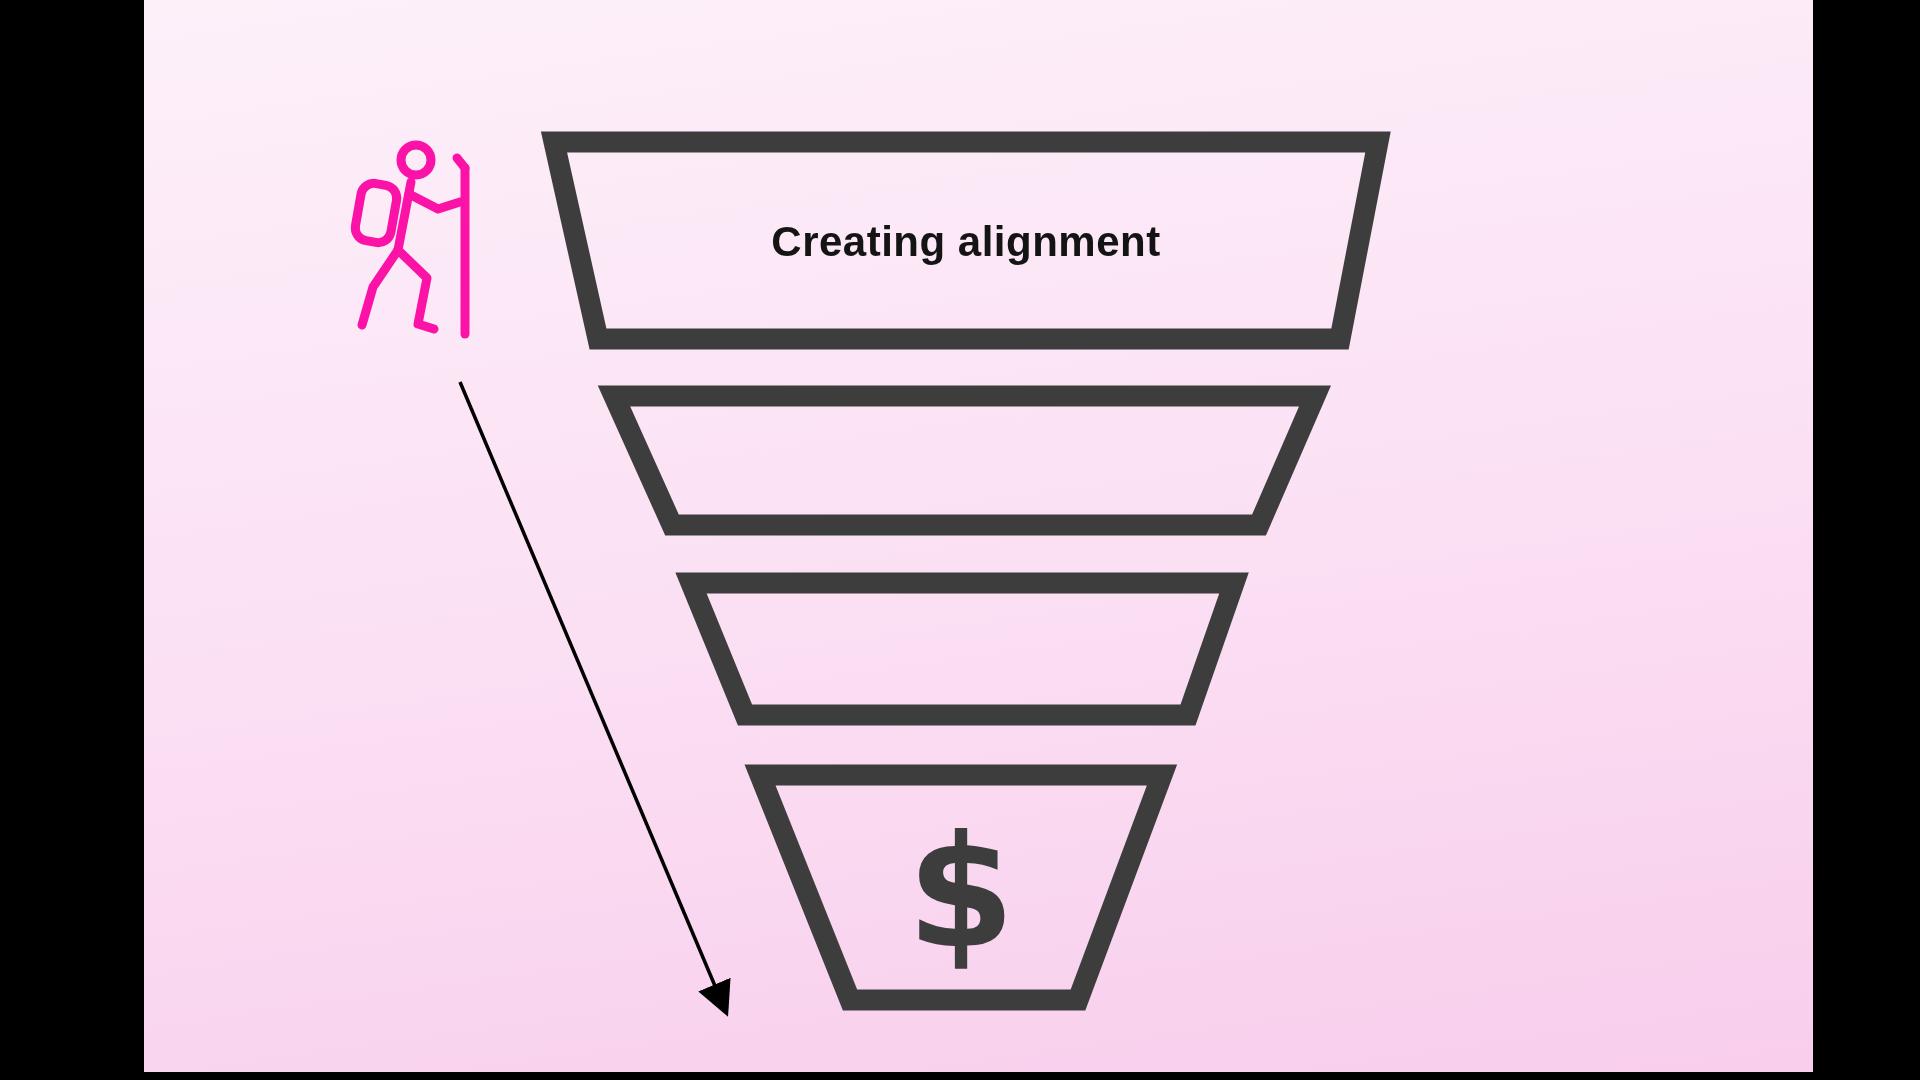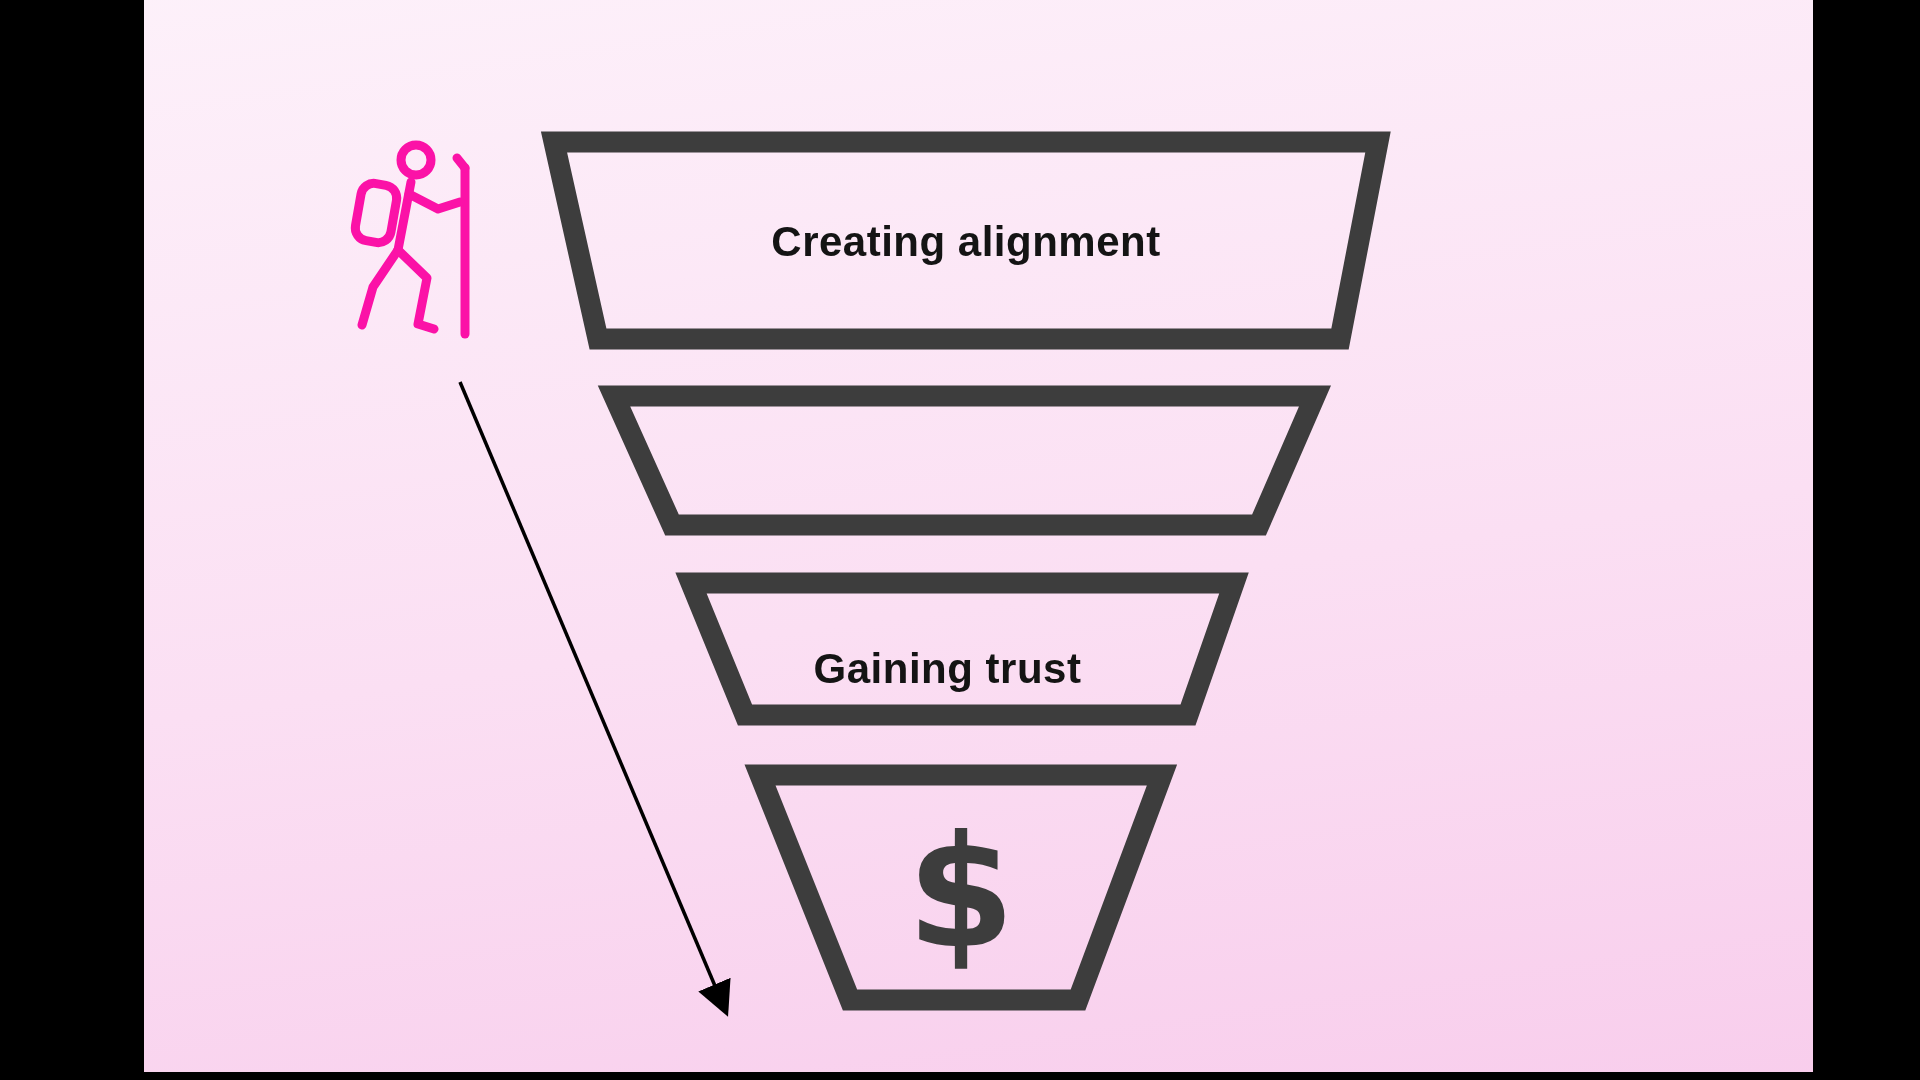--- a/index.html
+++ b/index.html
@@ -101,21 +101,20 @@
         <line x1="63" y1="44" x2="50" y2="112"></line>
         <rect x="10" y="46" width="36" height="58" rx="13" transform="rotate(10 28 75)"></rect>
         <path d="M50,112 L79,140 L70,186 L86,191"></path>
         <path d="M50,112 L25,149 L14,187"></path>
       </g>
     </svg>
 
     <div class="funnel-label label-1">Creating alignment</div>
 
 
-    <div class="funnel-label label-3">Gaining trust</div>
 
     <div class="funnel-label label-dollar">$</div>
   </div>
 
   <div class="bar bar-left"></div>
   <div class="bar bar-right"></div>
   <div class="bar bar-bottom"></div>
 
 </div>
 

